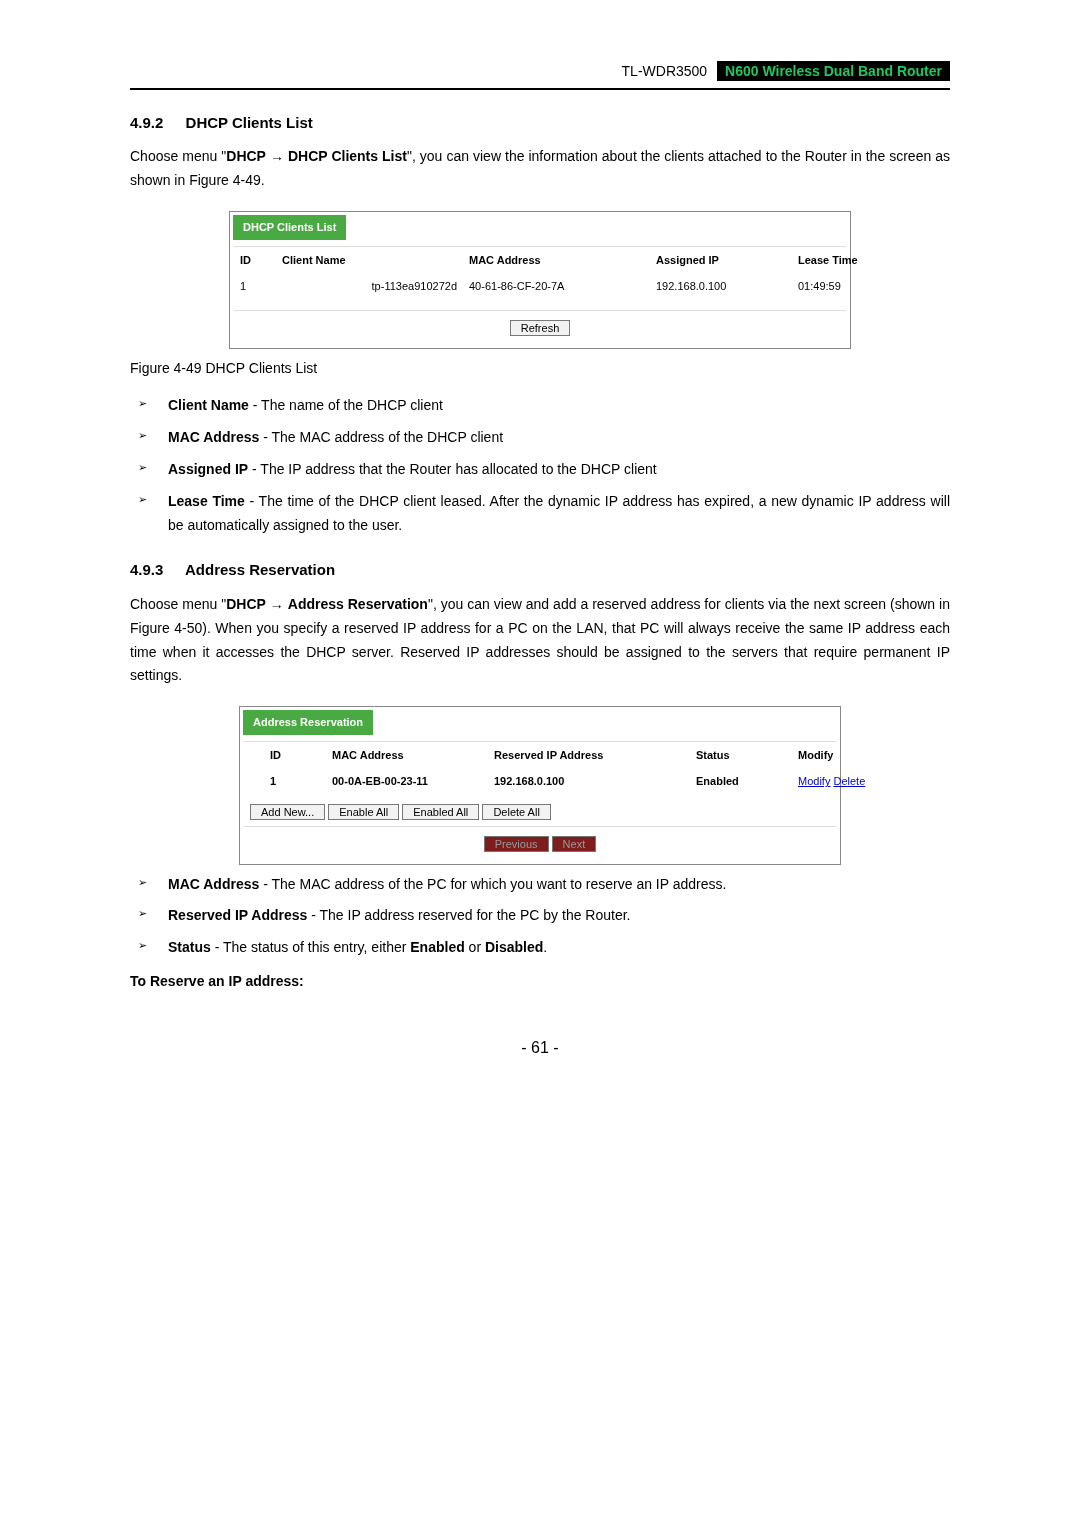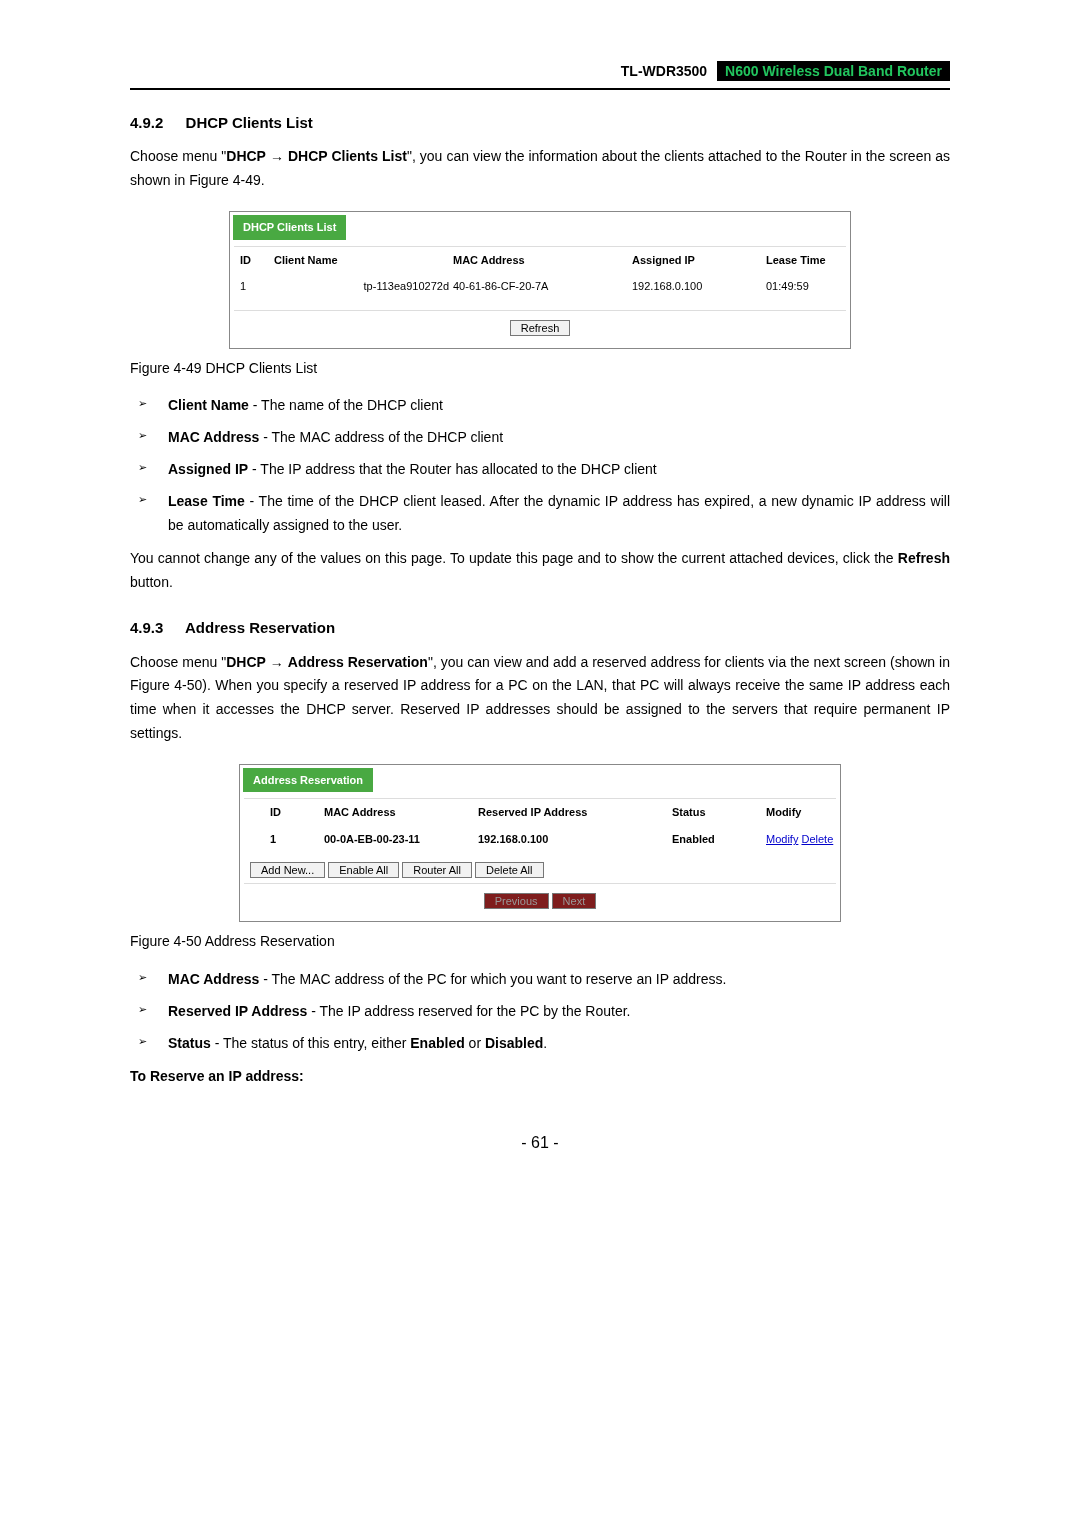--- a/index.html
+++ b/index.html
@@ -14,21 +14,21 @@
   .page {
     padding: 60px 130px 40px 130px;
   }
   .header {
     text-align: right;
     border-bottom: 2px solid #000;
     padding-bottom: 4px;
     margin-bottom: 18px;
   }
   .header-model {
-    font-weight: bold;
+    font-weight: normal;
     color: #000;
     margin-right: 6px;
     font-size: 14px;
   }
   .header-title {
     font-weight: bold;
     color: #22c55e;
     background: #000;
     padding: 2px 8px;
     font-size: 14px;
@@ -57,21 +57,21 @@
     background: #49a942;
     color: #fff;
     font-weight: bold;
     padding: 3px 10px;
     font-size: 11px;
     margin: 3px 0 0 3px;
   }
   .fb-row {
     display: flex;
     padding: 4px 10px;
-    gap: 4px;
+    gap: 12px;
   }
   .fb-col { flex: 0 0 auto; }
   .fb-head { font-weight: bold; }
   .fb-divider { height: 0; border-top: 1px solid #ddd; margin: 0 4px; }
   .fb-btnbar { text-align: center; padding: 8px 0 10px 0; }
   .fb-btnbar-left { text-align: left; padding: 8px 10px 4px 10px; }
   button.ui-btn {
     font-size: 11px;
     padding: 1px 10px;
     border: 1px solid #777;
@@ -157,23 +157,20 @@
   </div>
   <div class="caption">Figure 4-49 DHCP Clients List</div>
 
   <ul class="bullets">
     <li><span class="bold">Client Name</span><span> - The name of the DHCP client</span></li>
     <li><span class="bold">MAC Address</span><span> - The MAC address of the DHCP client</span></li>
     <li><span class="bold">Assigned IP</span><span> - The IP address that the Router has allocated to the DHCP client</span></li>
     <li><span class="bold">Lease Time</span><span> - The time of the DHCP client leased. After the dynamic IP address has expired, a new dynamic IP address will be automatically assigned to the user.</span></li>
   </ul>
 
-  <p class="body">
-    <span>You cannot change any of the values on this page. To update this page and to show the current attached devices, click the </span><span class="bold">Refresh</span><span> button.</span>
-  </p>
 
   <h3 class="section">
     <span class="secno">4.9.3</span>
     <span>Address Reservation</span>
   </h3>
 
   <p class="body">
     <span>Choose menu "</span><span class="bold">DHCP</span>
     <span class="arrow bold">→</span>
     <span class="bold">Address Reservation</span><span>", you can view and add a reserved address for clients via the next screen (shown in Figure 4-50). When you specify a reserved IP address for a PC on the LAN, that PC will always receive the same IP address each time when it accesses the DHCP server. Reserved IP addresses should be assigned to the servers that require permanent IP settings.</span>
@@ -196,30 +193,29 @@
       <div class="fb-col" style="width:190px;font-weight:bold;">192.168.0.100</div>
       <div class="fb-col" style="width:90px;font-weight:bold;">Enabled</div>
       <div class="fb-col" style="width:90px;">
         <span class="link">Modify</span>
         <span class="link">Delete</span>
       </div>
     </div>
     <div class="fb-btnbar-left">
       <button class="ui-btn">Add New...</button>
       <button class="ui-btn">Enable All</button>
-      <button class="ui-btn">Router All</button>
+      <button class="ui-btn">Enabled All</button>
       <button class="ui-btn">Delete All</button>
     </div>
     <div class="fb-divider"></div>
     <div class="fb-btnbar">
       <button class="ui-btn" disabled="">Previous</button>
       <button class="ui-btn" disabled="">Next</button>
     </div>
   </div>
-  <div class="caption">Figure 4-50 Address Reservation</div>
 
   <ul class="bullets">
     <li><span class="bold">MAC Address</span><span> - The MAC address of the PC for which you want to reserve an IP address.</span></li>
     <li><span class="bold">Reserved IP Address</span><span> - The IP address reserved for the PC by the Router.</span></li>
     <li>
       <span class="bold">Status</span><span> - The status of this entry, either </span><span class="bold">Enabled</span><span> or </span><span class="bold">Disabled</span><span>.</span>
     </li>
   </ul>
 
   <p class="body bold">To Reserve an IP address:</p>

